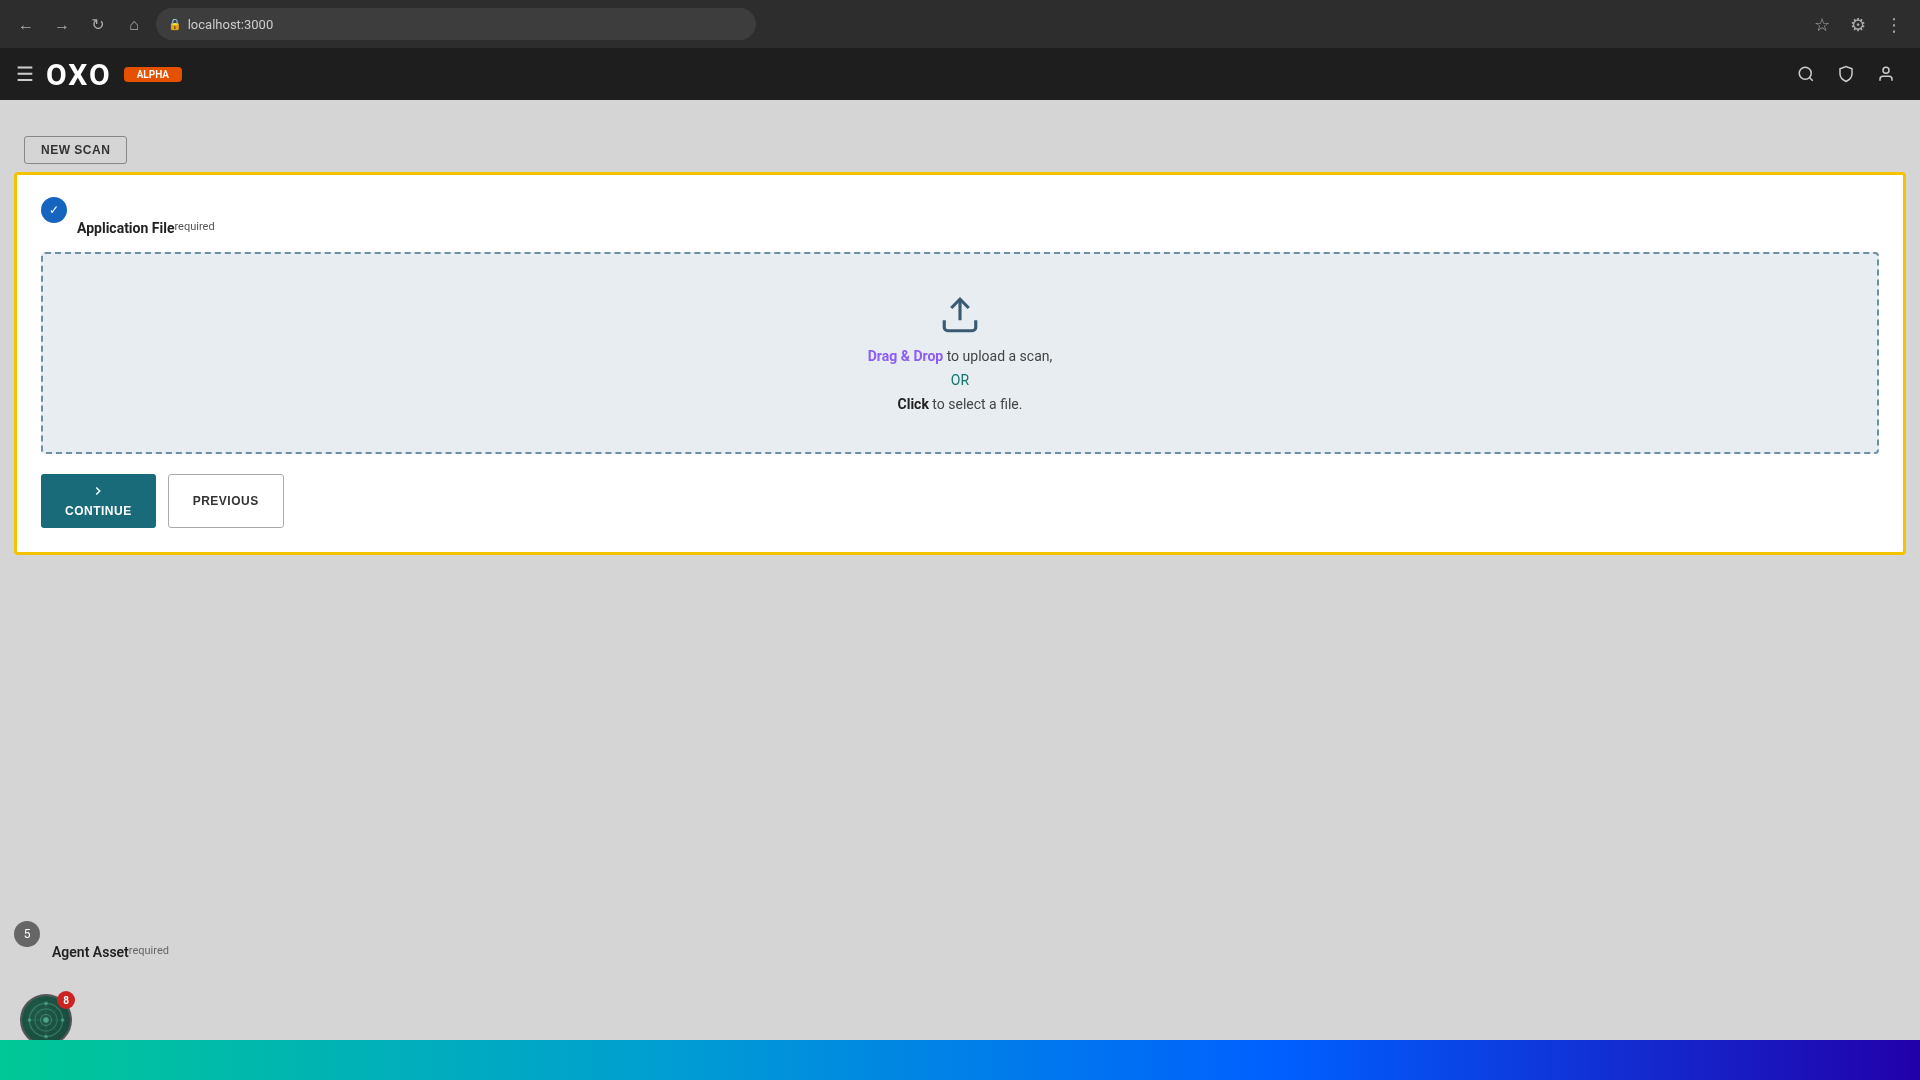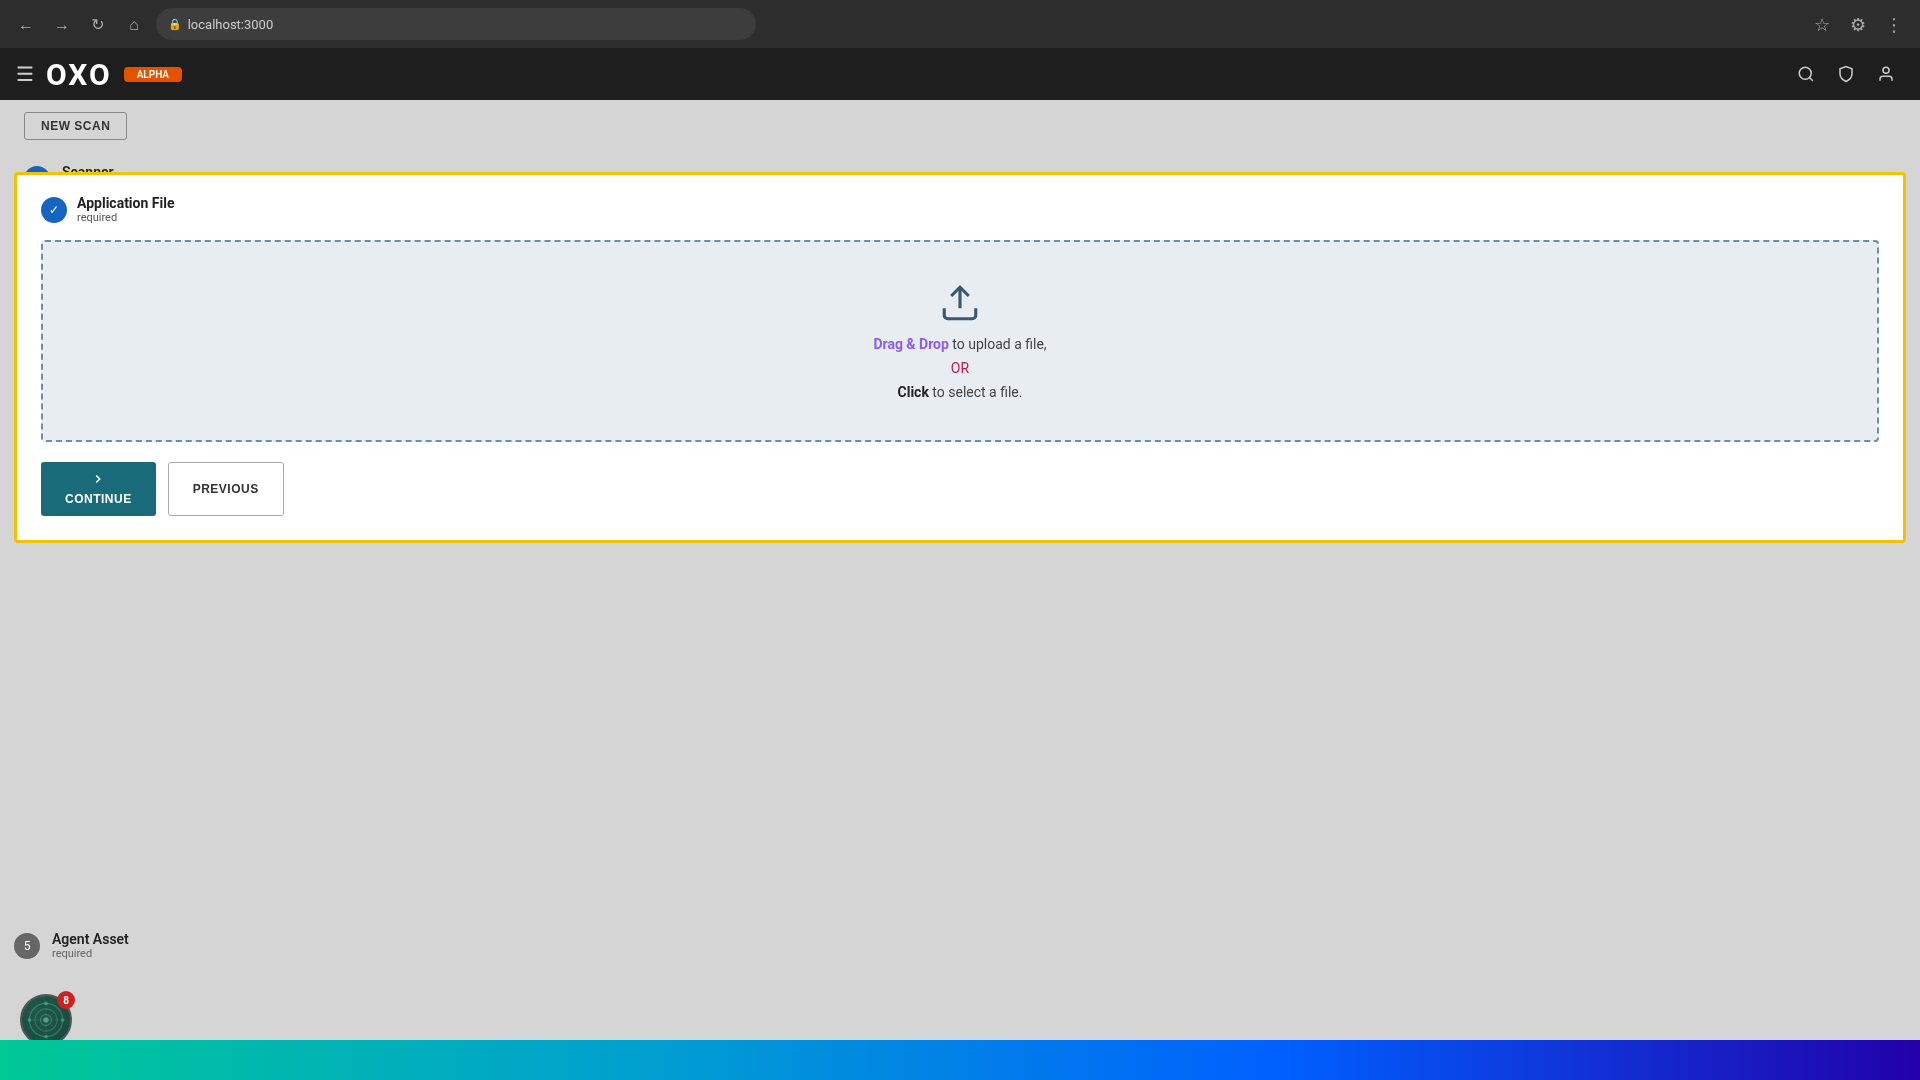--- a/index.html
+++ b/index.html
@@ -116,21 +116,21 @@
       justify-content: center;
       color: #ccc;
       font-size: 18px;
       cursor: pointer;
       border-radius: 50%;
     }
 
     
     .main-content {
       flex: 1;
-      padding: 12px 24px;
+      padding: 36px 24px;
       position: relative;
     }
 
     
     .new-scan-btn {
       background: transparent;
       border: 1px solid #888;
       color: #333;
       padding: 6px 16px;
       font-size: 12px;
@@ -170,21 +170,21 @@
     }
     .step-circle.active {
       background: #1565c0;
       color: white;
     }
     .step-circle.inactive {
       background: #666;
       color: white;
     }
     .step-check { font-size: 13px; }
-    .step-text-group { display: flex; flex-direction: column; }
+    .step-text-group { display: flex; flex-direction: row; margin-top: 25px; }
     .step-title {
       font-size: 14px;
       font-weight: 600;
       color: #222;
     }
     .step-subtitle {
       font-size: 11px;
       color: #666;
     }
 
@@ -223,21 +223,21 @@
       gap: 8px;
       cursor: pointer;
       padding: 40px;
     }
     .drop-text {
       font-size: 14px;
       color: #444;
       text-align: center;
     }
     .drop-text strong { color: #8b5cf6; }
-    .drop-or { font-size: 14px; color: #be185d; }
+    .drop-or { font-size: 14px; color: #0f766e; }
     .drop-click {
       font-size: 14px;
       color: #444;
     }
     .drop-click strong { color: #222; }
 
     
     .panel-buttons {
       display: flex;
       gap: 12px;
@@ -429,21 +429,21 @@
       <div class="drop-zone">
 
         <div>
           <svg width="42" height="42" viewBox="0 0 24 24" fill="none" stroke="#3a5a72" stroke-width="1.8">
             <path d="M21 15v4a2 2 0 0 1-2 2H5a2 2 0 0 1-2-2v-4"></path>
             <polyline points="17 8 12 3 7 8"></polyline>
             <line x1="12" y1="3" x2="12" y2="15"></line>
           </svg>
         </div>
         <div class="drop-text">
-          <strong>Drag &amp; Drop</strong><span> to upload a file,</span>
+          <strong>Drag &amp; Drop</strong><span> to upload a scan,</span>
         </div>
         <div class="drop-or">OR</div>
         <div class="drop-click">
           <strong>Click</strong><span> to select a file.</span>
         </div>
       </div>
 
       <div class="panel-buttons">
         <button class="btn-continue">
           <svg width="14" height="14" viewBox="0 0 24 24" fill="none" stroke="white" stroke-width="2.5">

